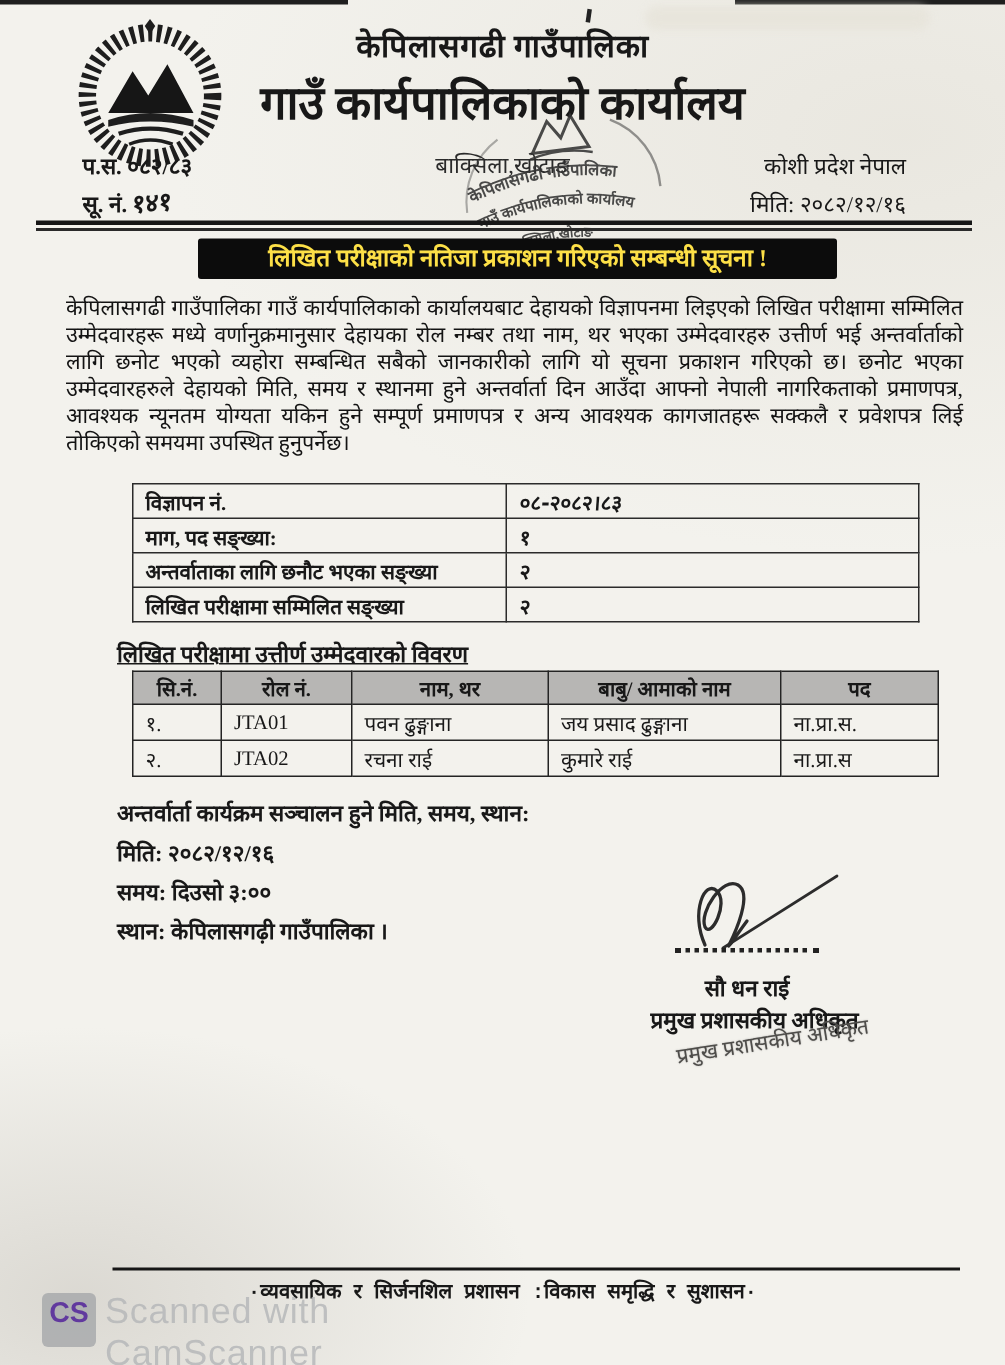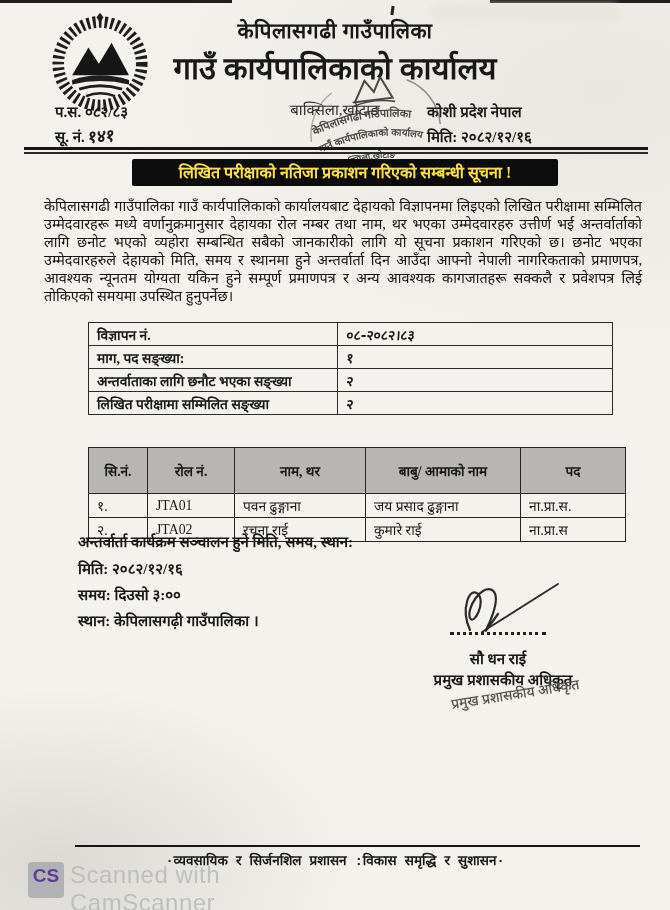--- a/index.html
+++ b/index.html
@@ -15,21 +15,21 @@
   .abs{position:absolute;}
   .ctr{text-align:center;}
   
   .edge{height:3px;background:#1f1f1f;top:0;}
   
   .muni{top:16px;left:0;width:670px;font-size:21px;font-weight:700;letter-spacing:.5px;}
   .office{top:46px;left:0;width:670px;font-size:31px;font-weight:700;}
   .addr{top:99px;left:0;width:670px;font-size:15px;color:#2a2a2a;}
   .refblk{top:100px;left:55px;font-size:15px;font-weight:600;line-height:24px;}
   .hand{font-family:"DejaVu Sans",sans-serif;font-weight:600;display:inline-block;transform:rotate(-4deg) skewX(-6deg);font-size:17px;}
-  .rightblk{top:100px;left:427px;width:195px;text-align:left;font-size:15px;font-weight:700;line-height:25px;}
+  .rightblk{top:100px;left:409px;width:195px;text-align:right;font-size:15px;font-weight:400;line-height:25px;}
   .rule2a{top:147px;left:24px;width:624px;height:3px;background:#161616;}
   .rule2b{top:152px;left:24px;width:624px;height:2px;background:#2a2a2a;}
   
   .emblem{top:12px;left:42px;width:116px;height:108px;}
   
   .stamp{top:70px;left:300px;width:150px;height:112px;transform:rotate(-7deg);opacity:.88;}
   
   .titlebar{
     top:159px;left:132px;width:426px;height:27px;background:#0c0c0c;color:#fde047;
     font-size:16px;font-weight:700;line-height:27px;text-align:center;border-radius:2px;
@@ -40,21 +40,21 @@
   }
   
   table{border-collapse:collapse;border-radius:10px;}
   .t1{top:322px;left:88px;}
   .t1 td{border:1.6px solid #2b2b2b;height:22px;font-size:13.8px;padding:0 8px;}
   .t1 td.lbl{width:232px;font-weight:700;}
   .t1 td.val{width:258px;font-family:"DejaVu Sans",sans-serif;font-weight:600;transform:skewX(-4deg);}
   
   .sec-head{top:425px;left:78px;font-size:15px;font-weight:700;text-decoration:underline;}
   .t2{top:447px;left:88px;}
-  .t2 th{border:1.6px solid #242424;background:#b7b6b4;height:21px;font-size:13.6px;font-weight:700;padding:12px 6px;}
+  .t2 th{border:1.6px solid #242424;background:#b7b6b4;height:21px;font-size:13.6px;font-weight:700;padding:0 6px;}
   .t2 td{border:1.6px solid #242424;height:23px;font-size:13.8px;padding:0 8px;}
   .c0{width:46px;} .c1{width:74px;} .c2{width:118px;} .c3{width:142px;} .c4{width:92px;}
   
   .int-head{top:531px;left:78px;font-size:15px;font-weight:700;}
   .int-line{left:78px;font-size:15px;font-weight:700;}
   
   .sig-svg{top:578px;left:452px;width:118px;height:62px;}
   .dotline{top:632px;left:450px;width:96px;border-bottom:3px dotted #222;}
   .sig-name{top:648px;left:428px;width:140px;font-size:15px;font-weight:700;text-align:center;}
   .sig-desg{top:669px;left:408px;width:190px;font-size:15px;font-weight:700;text-align:center;}
@@ -155,20 +155,21 @@
         <td class="lbl">अन्तर्वाताका लागि छनौट भएका सङ्ख्या</td>
         <td class="val">२</td>
       </tr>
       <tr>
         <td class="lbl">लिखित परीक्षामा सम्मिलित सङ्ख्या</td>
         <td class="val">२</td>
       </tr>
     </tbody>
   </table>
 
+  <div class="abs sec-head">लिखित परीक्षामा उत्तीर्ण उम्मेदवारको विवरण</div>
 
   <table class="abs t2">
     <thead>
       <tr>
         <th class="c0">सि.नं.</th>
         <th class="c1">रोल नं.</th>
         <th class="c2">नाम, थर</th>
         <th class="c3">बाबु/ आमाको नाम</th>
         <th class="c4">पद</th>
       </tr>

